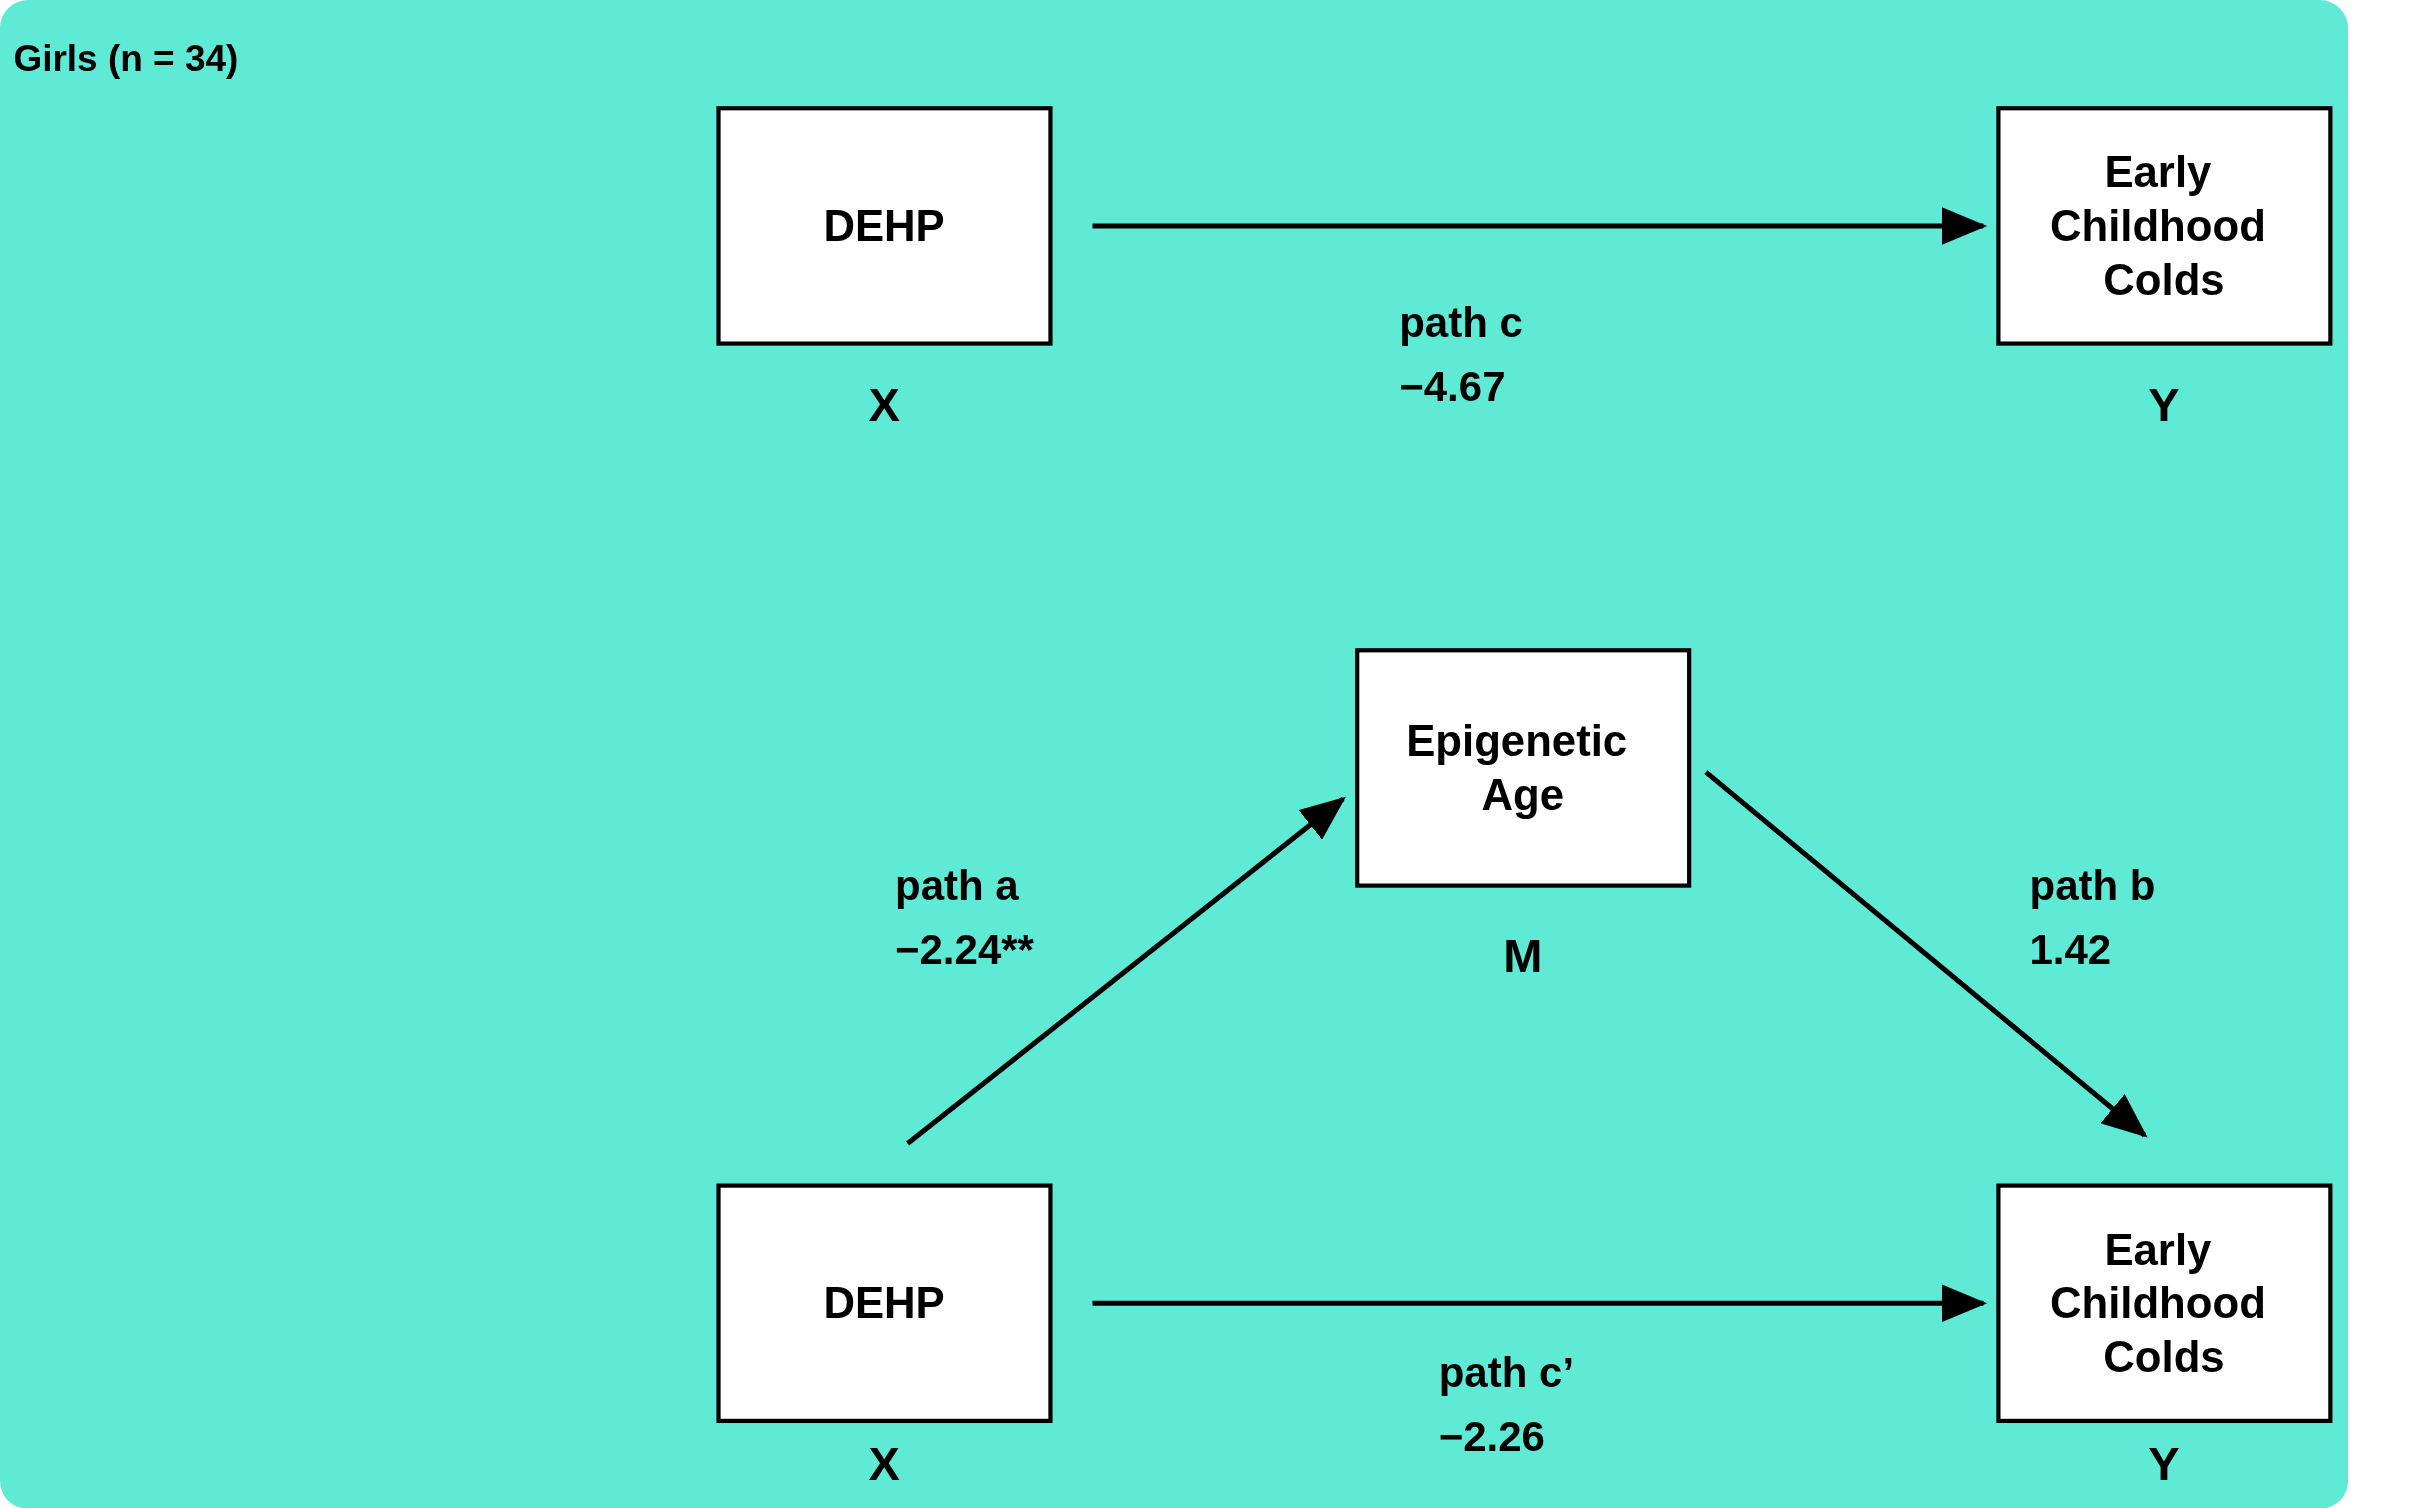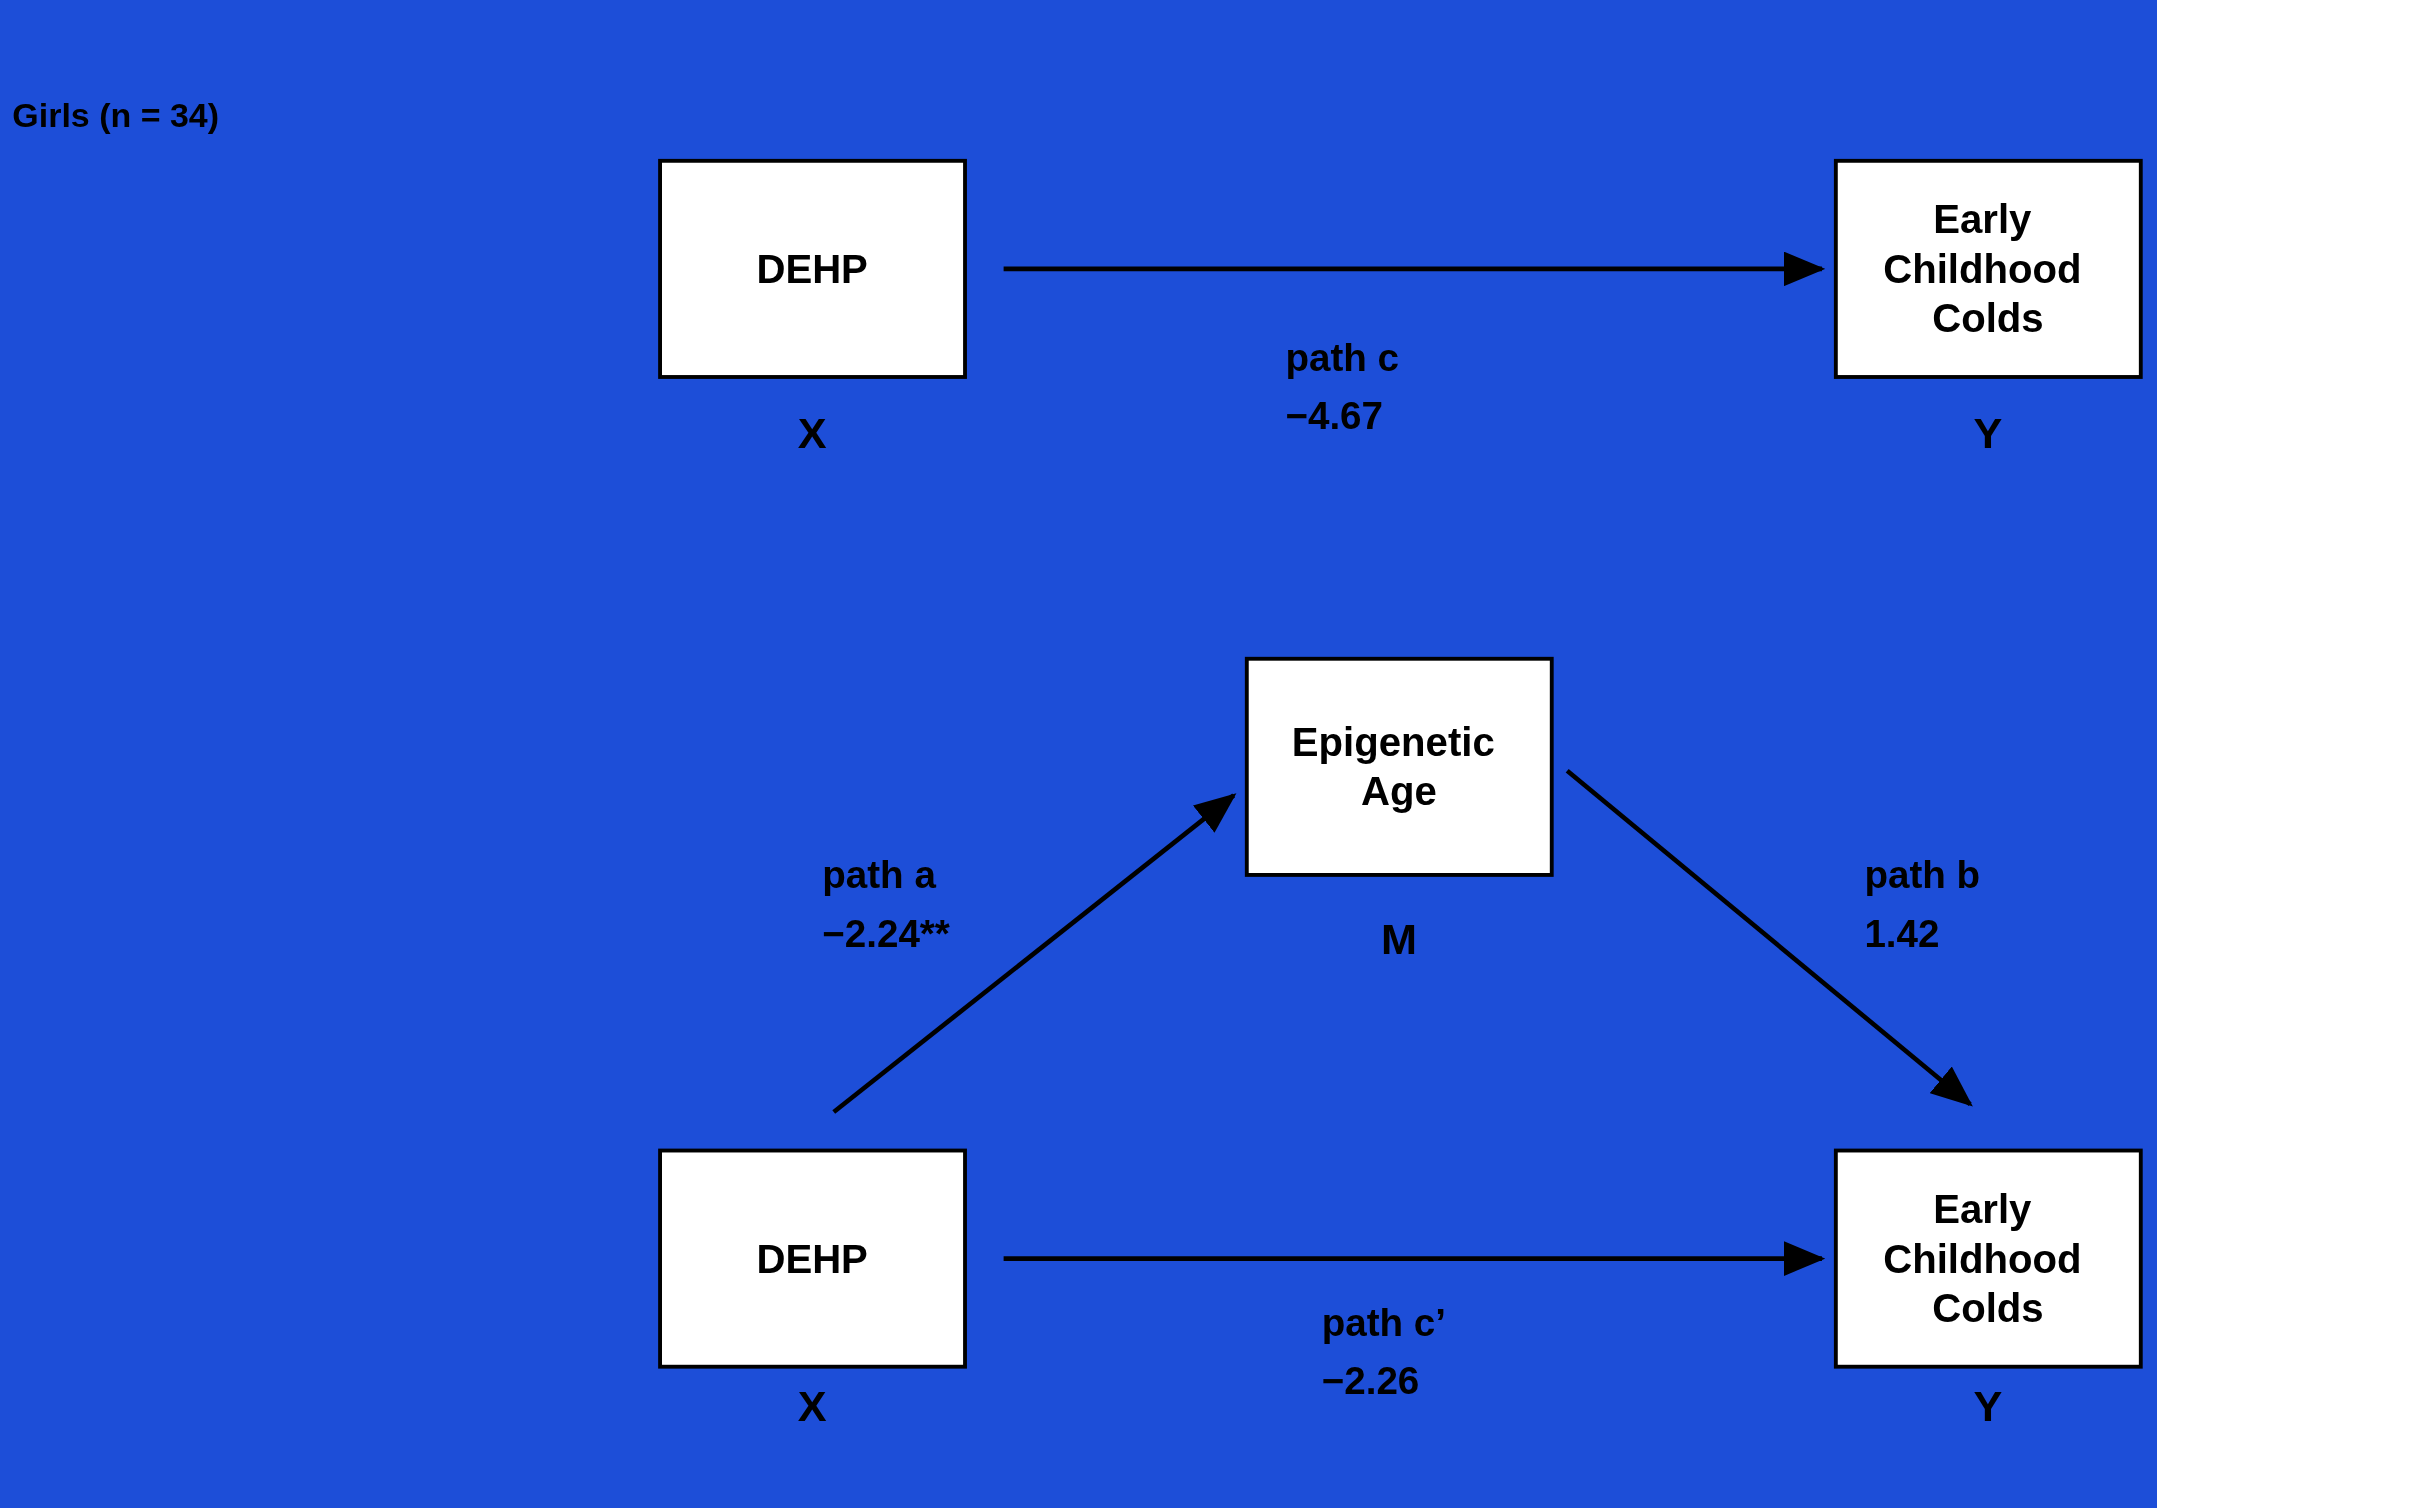--- a/index.html
+++ b/index.html
@@ -1,25 +1,26 @@
 <!DOCTYPE html>
 <html style="font-size:14px"><head>
 <meta charset="utf-8">
 <style>
   html, body {
     margin: 0;
     padding: 0;
     background: #ffffff;
   }
   .figure {
-    width: 2157px;
+    width: 2348px;
     height: 1509px;
     position: relative;
-    background: #1d4ed8;
+    background: #5eead4;
     font-family: "Liberation Sans", sans-serif;
+    border-radius: 28px;
   }
   svg {
     display: block;
     width: 100%;
     height: 100%;
   }
   .box {
     fill: #ffffff;
     stroke: #000000;
     stroke-width: 5;

